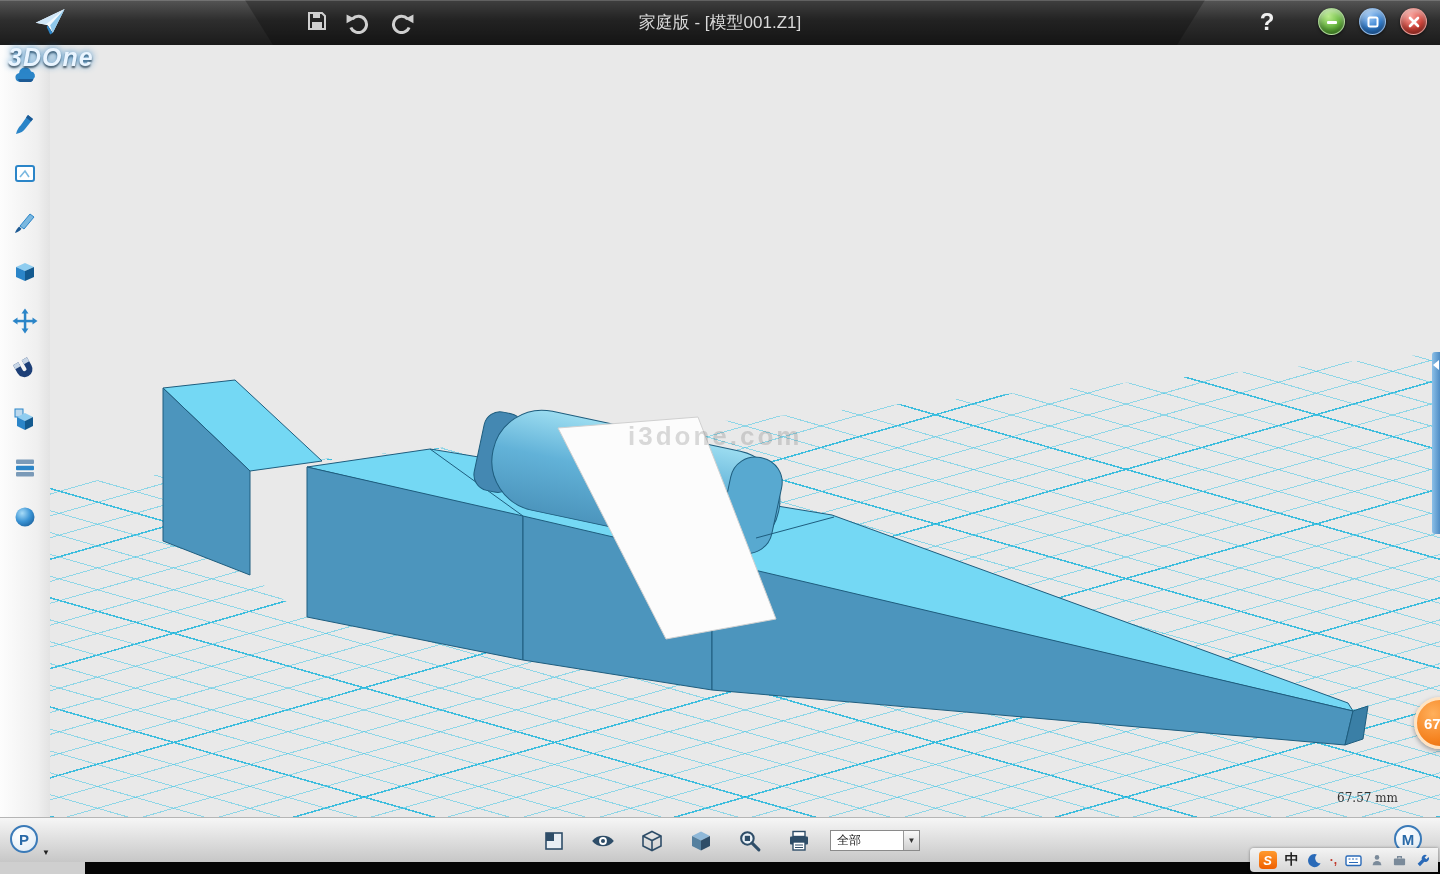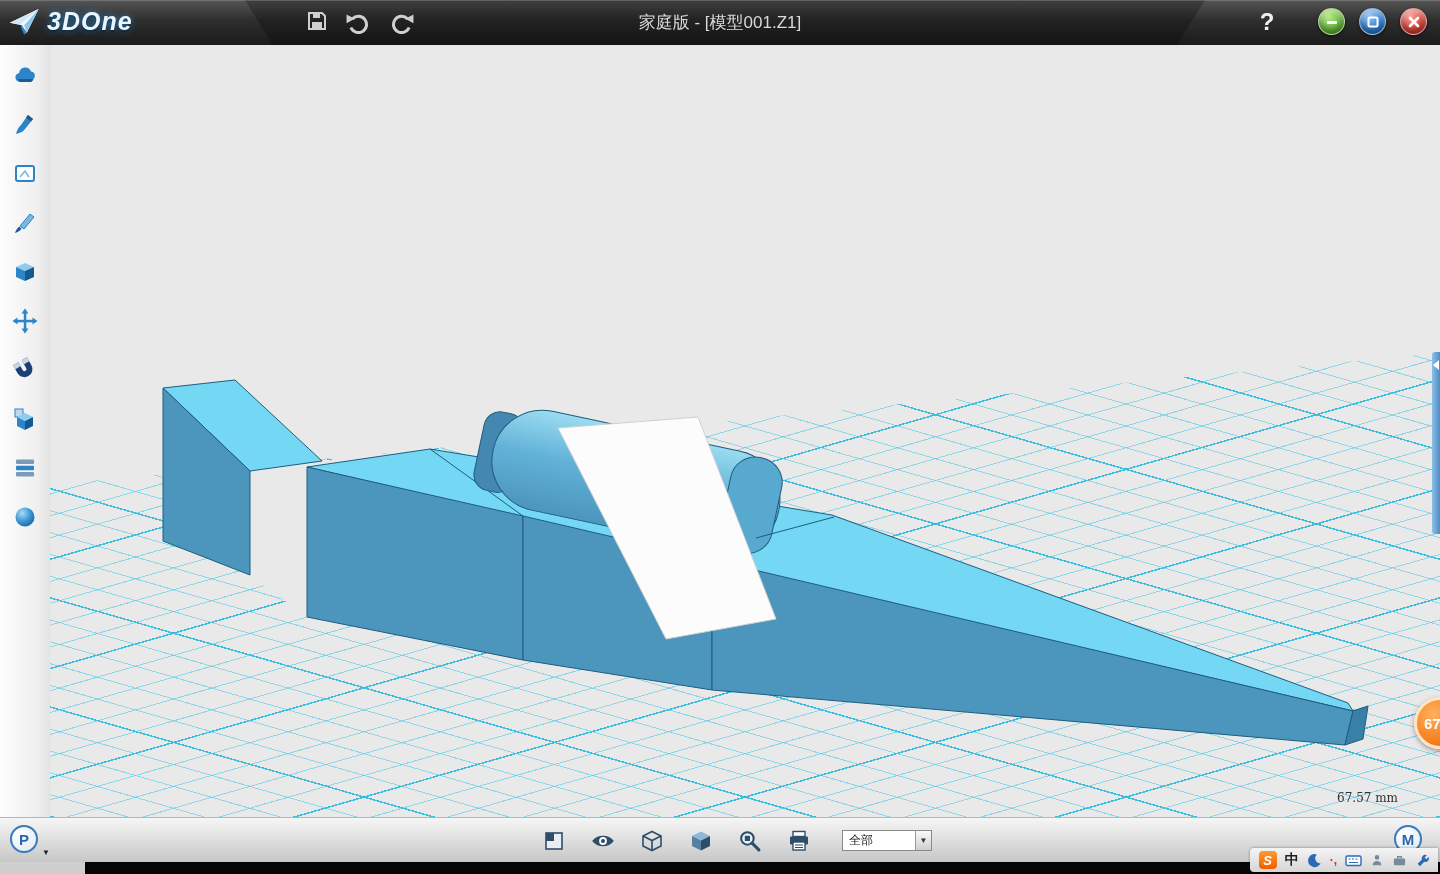--- a/index.html
+++ b/index.html
@@ -5,21 +5,21 @@
   *{margin:0;padding:0;box-sizing:border-box;}
   html,body{width:1440px;height:874px;overflow:hidden;font-family:"Liberation Sans",sans-serif;}
   .app{position:relative;width:1440px;height:874px;background:#e9e9e9;}
 
   
   .titlebar{position:absolute;top:0;left:0;right:0;height:45px;
     background:linear-gradient(#555 0%,#2e2e2e 45%,#1b1b1b 100%);z-index:10;}
   .titlebar::before{content:"";position:absolute;left:245px;top:0;width:960px;height:45px;
     background:rgba(0,0,0,.25);clip-path:polygon(0 0,100% 0,calc(100% - 28px) 100%,28px 100%);}
   .titlebar::after{content:"";position:absolute;left:0;top:0;right:0;height:1px;background:rgba(255,255,255,.18);}
-  .logo{position:absolute;left:8px;top:4px;display:flex;align-items:center;gap:5px;z-index:2;}
+  .logo{position:absolute;left:8px;top:4px;display:flex;align-items:center;gap:5px;z-index:2;flex-direction:column;}
   .logo-text{font-size:25px;font-weight:bold;font-style:italic;letter-spacing:1px;color:#eaf5ff;
     text-shadow:0 0 7px #2b85c8,0 2px 2px rgba(0,0,0,.65);}
   .tb-tools{position:absolute;left:302px;top:6px;display:flex;gap:12px;z-index:2;}
   .tb-btn{width:30px;height:30px;border:none;background:transparent;display:flex;align-items:center;justify-content:center;cursor:pointer;}
   .tb-title{position:absolute;left:0;right:0;top:0;height:45px;line-height:45px;text-align:center;
     color:#d9d9d9;font-size:17px;pointer-events:none;z-index:1;}
   .help-btn{position:absolute;left:1252px;top:5px;width:30px;height:34px;border:none;background:transparent;
     color:#f0f0f0;font-size:24px;font-weight:bold;cursor:pointer;z-index:2;}
   .win-controls{position:absolute;right:13px;top:8px;display:flex;gap:14px;z-index:2;}
   .win-btn{width:27px;height:27px;border-radius:50%;border:1px solid rgba(255,255,255,.45);padding:0;cursor:pointer;
@@ -62,21 +62,21 @@
     background:linear-gradient(#f6f6f6,#dcdcdc 55%,#c7c7c7);border-top:1px solid #b5b5b5;}
   .round-badge{position:absolute;top:7px;width:28px;height:28px;border-radius:50%;cursor:pointer;
     background:radial-gradient(circle at 35% 30%,#ffffff,#dde9f3);border:2px solid #3a7ab8;
     color:#2a6aa8;font-weight:bold;font-size:15px;display:flex;align-items:center;justify-content:center;}
   .p-pos{left:10px;} .m-pos{left:1394px;}
   .p-caret{position:absolute;left:42px;top:30px;font-size:8px;color:#222;cursor:pointer;}
   .center-tools{position:absolute;left:536px;top:5px;display:flex;align-items:center;gap:14px;}
   .bb-btn{width:35px;height:35px;border:none;background:transparent;border-radius:3px;cursor:pointer;
     display:flex;align-items:center;justify-content:center;}
   .filter-select{display:flex;align-items:center;width:90px;height:21px;background:#fff;
-    border:1px solid #8a8a8a;margin-left:12px;cursor:pointer;}
+    border:1px solid #8a8a8a;cursor:pointer;}
   .filter-label{flex:1;font-size:12px;color:#222;padding-left:6px;line-height:19px;}
   .filter-arrow{width:16px;height:19px;border-left:1px solid #9a9a9a;font-size:8px;color:#333;
     background:linear-gradient(#fafafa,#cfcfcf);display:flex;align-items:center;justify-content:center;}
 
   
   .ime-tray{position:absolute;right:2px;bottom:2px;height:24px;z-index:20;display:flex;align-items:center;gap:8px;
     padding:0 9px;background:linear-gradient(#f4f4f4,#d6d6d6);border-radius:4px 0 0 4px;box-shadow:0 0 3px rgba(0,0,0,.4);}
   .sg-logo{width:18px;height:18px;border-radius:4px;background:linear-gradient(#ff9a2e,#ef5f00);
     color:#fff;font-weight:bold;font-style:italic;font-size:13px;display:flex;align-items:center;justify-content:center;cursor:pointer;}
   .ime-mode{font-size:14px;font-weight:bold;color:#222;cursor:pointer;}
@@ -256,20 +256,21 @@
         <g transform="rotate(12 585 435)">
           <rect x="426" y="396" width="40" height="80" rx="16" fill="#4488b2"></rect>
           <rect x="440" y="385" width="292" height="101" rx="50" fill="url(#cylGrad)"></rect>
           <rect x="678" y="387" width="52" height="97" rx="25" fill="#58a9d0"></rect>
         </g>
         <polygon points="508,383 648,372 726,574 616,594" fill="#fcfcfc" stroke="#d0d0d0"></polygon>
         <line x1="706" y1="493" x2="784" y2="472"></line>
       </g>
     </svg>
 
+    <div class="watermark">i3done.com</div>
     <div class="dim-label">67.57 mm</div>
     <div class="right-tab"></div>
     <div class="orange-badge">67</div>
   </main>
 
   <footer class="bottombar">
     <div class="round-badge p-pos">P</div>
     <div class="p-caret">▼</div>
 
     <div class="center-tools">

